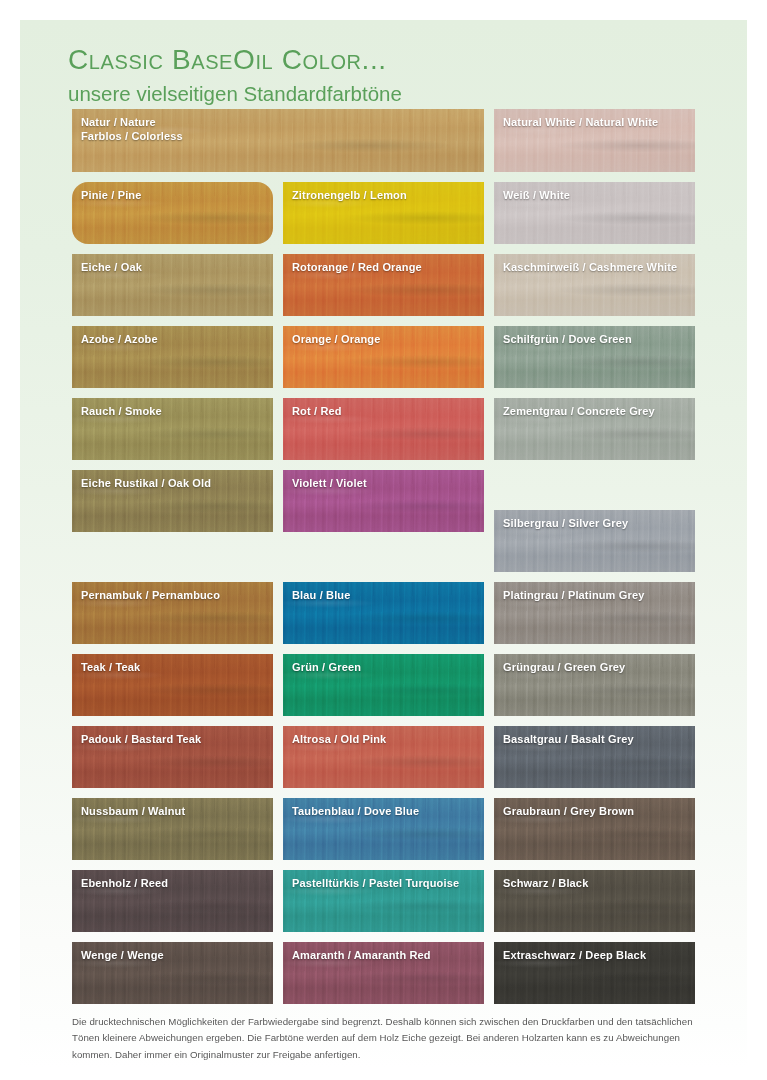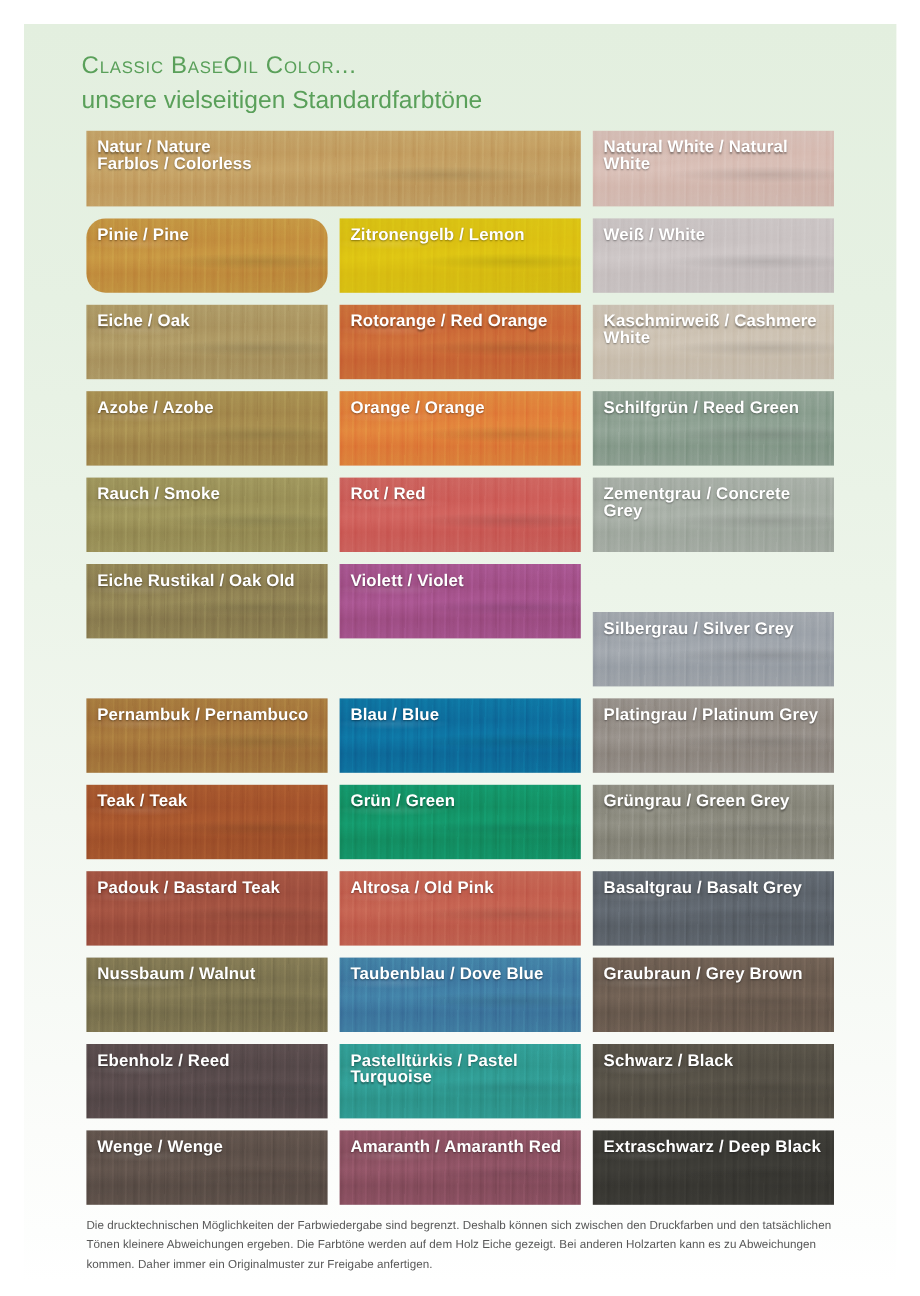--- a/index.html
+++ b/index.html
@@ -31,21 +31,21 @@
         #fbfcfa 88%,
         #fdfefd 96%,
         #ffffff 100%);
   }
 
   
   #header {
     padding: 22px 0 0 48px;
   }
   .title-line1 {
-    font-size: 20px;
+    font-size: 28px;
     letter-spacing: 0.6px;
     color: #5aa05a;
     font-weight: 400;
     font-variant: small-caps;
     line-height: 1.3;
     white-space: nowrap;
   }
   .title-line2 {
     font-size: 20.5px;
     color: #5aa05a;
@@ -120,21 +120,21 @@
       linear-gradient(175deg, rgba(0,0,0,0.04), rgba(0,0,0,0) 45%, rgba(0,0,0,0.05));
     pointer-events: none;
   }
 
   .swatch-label {
     position: absolute;
     left: 9px;
     top: 6px;
     right: 6px;
     color: #ffffff;
-    font-size: 14px;
+    font-size: 11px;
     font-weight: bold;
     line-height: 14px;
     text-shadow: 0 1px 1.6px rgba(0,0,0,0.38);
     letter-spacing: 0.15px;
     z-index: 3;
     white-space: pre-line;
   }
 
   
   #footer {
@@ -213,21 +213,21 @@
           <div class="swatch-label">Azobe / Azobe</div>
         </div>
         <div class="swatch" style="background: rgb(226, 128, 58);">
           <div class="grain"></div>
           <div class="grain2"></div>
           <div class="swatch-label">Orange / Orange</div>
         </div>
         <div class="swatch" style="background: rgb(139, 159, 144);">
           <div class="grain"></div>
           <div class="grain2"></div>
-          <div class="swatch-label">Schilfgrün / Reed Green</div>
+          <div class="swatch-label">Schilfgrün / Dove Green</div>
         </div>
       </div>
       <div class="row">
         <div class="swatch" style="background: rgb(155, 145, 88);">
           <div class="grain"></div>
           <div class="grain2"></div>
           <div class="swatch-label">Rauch / Smoke</div>
         </div>
         <div class="swatch" style="background: rgb(207, 95, 90);">
           <div class="grain"></div>

